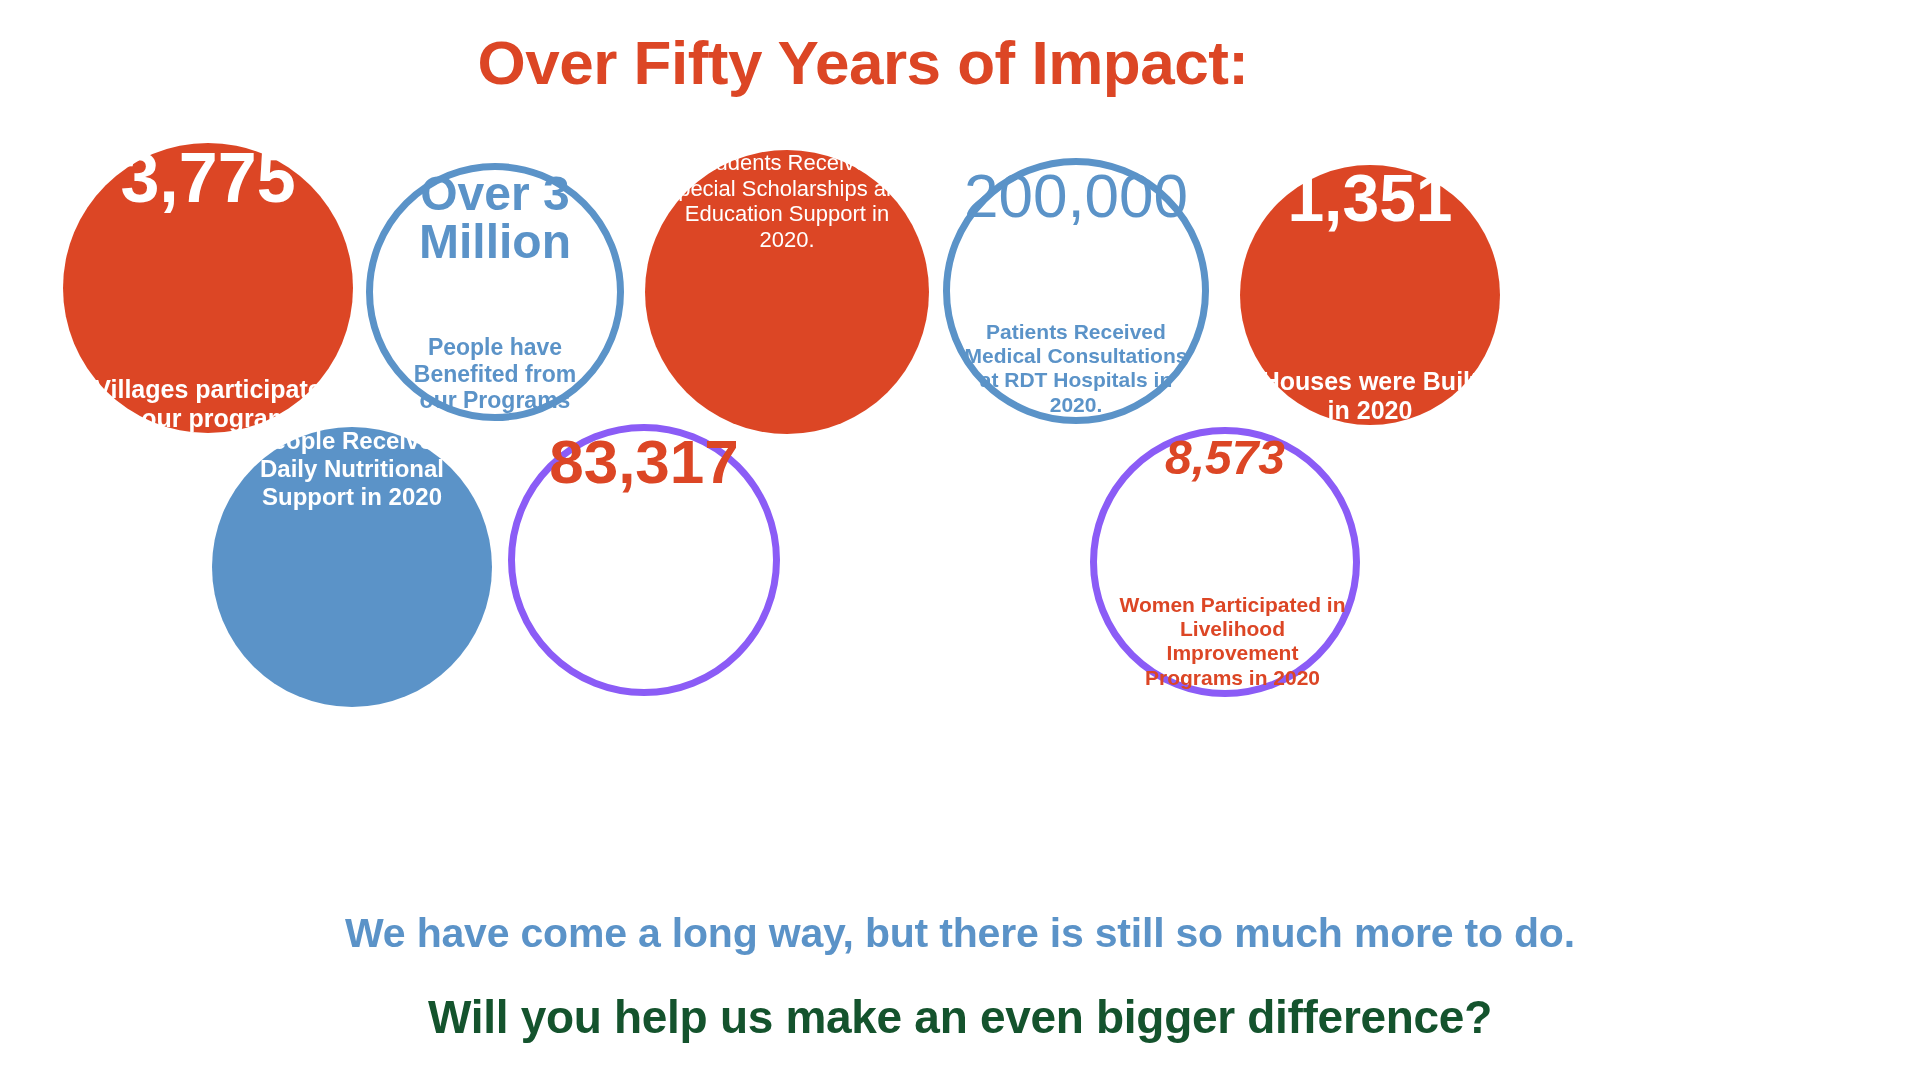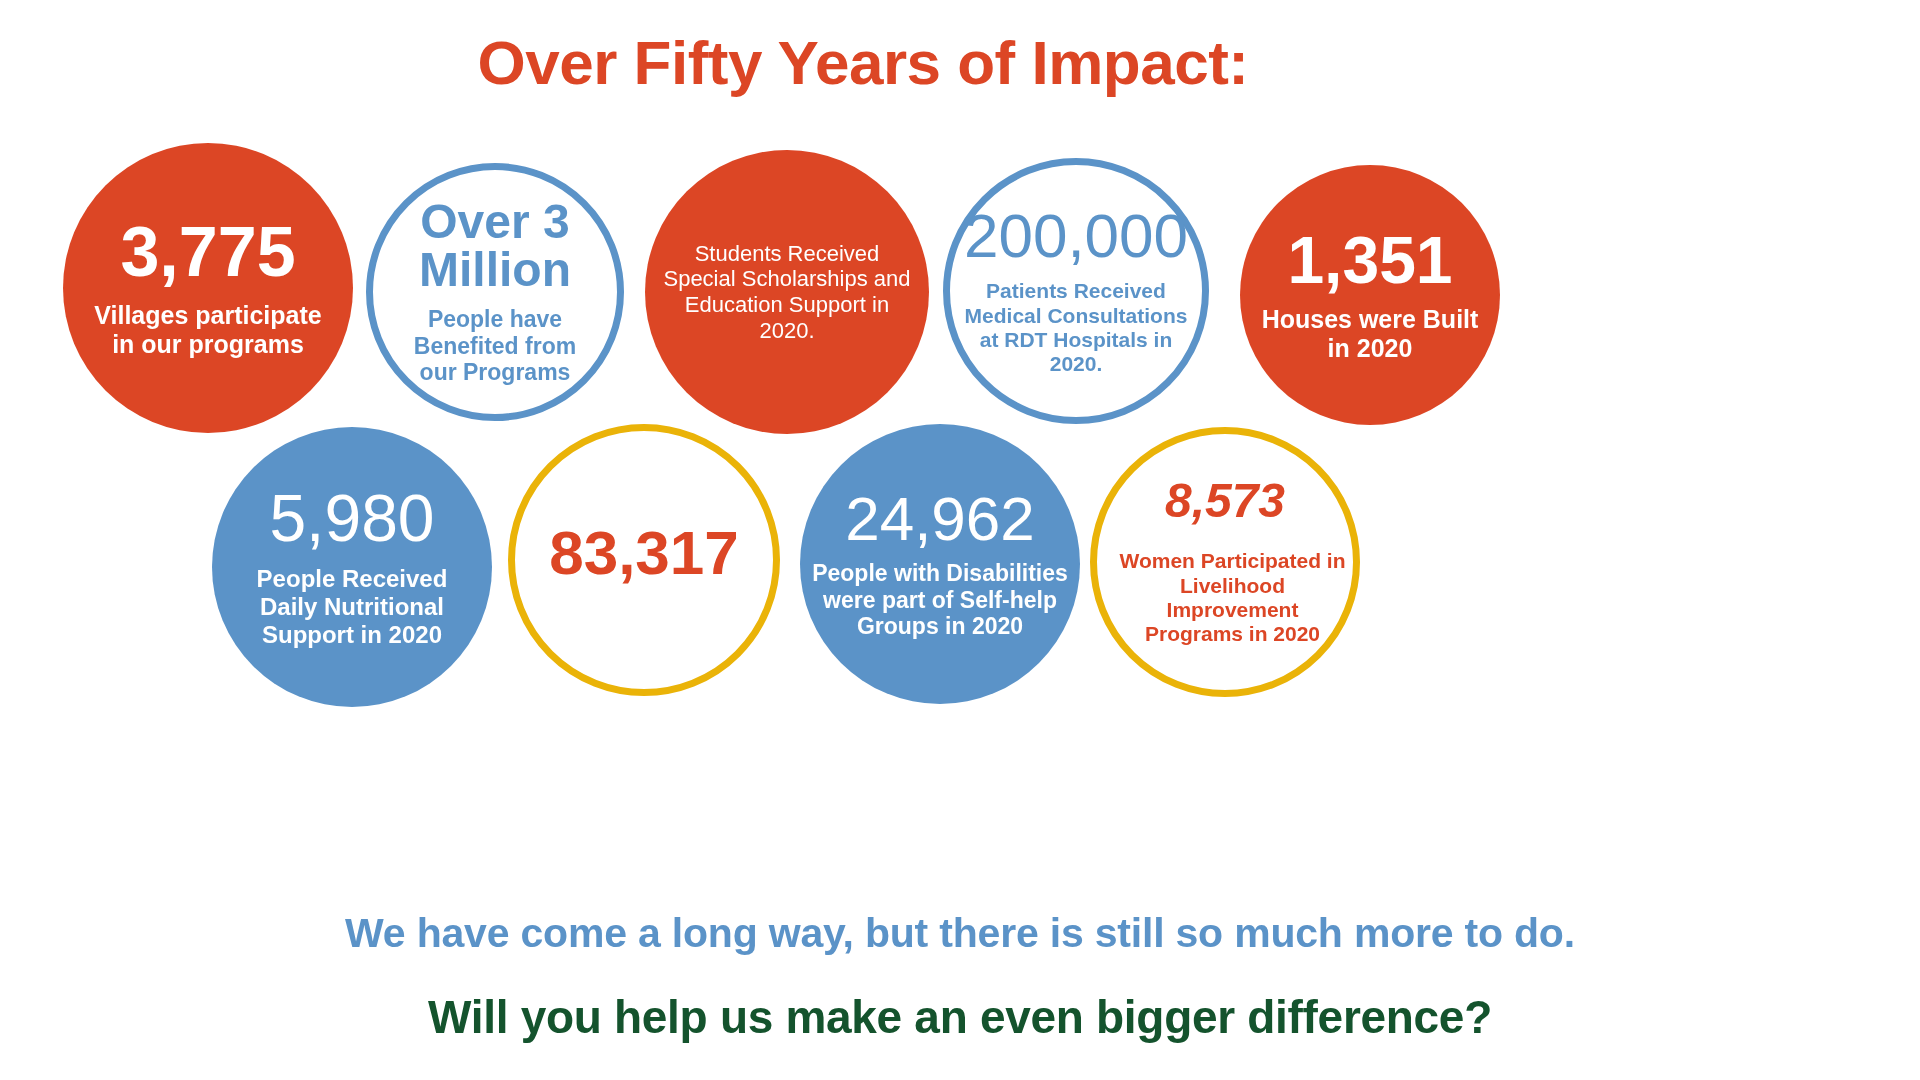--- a/index.html
+++ b/index.html
@@ -38,21 +38,21 @@
   }
 
   
   .circle {
     position: absolute;
     border-radius: 50%;
     box-sizing: border-box;
     display: flex;
     flex-direction: column;
     align-items: center;
-    justify-content: center;
+    justify-content: space-between;
     text-align: center;
     overflow: visible;
   }
   .circle .num {
     display: block;
     white-space: nowrap;
     line-height: 1.0;
   }
   .circle .num.two-line {
     white-space: normal;
@@ -76,21 +76,21 @@
   .fill-blue .num, .fill-blue .cap { color: #ffffff; }
 
   .out-blue {
     background: #ffffff;
     border: 7px solid #5B93C8;
   }
   .out-blue .num, .out-blue .cap { color: #5B93C8; }
 
   .out-orange {
     background: #ffffff;
-    border: 7px solid #eab308;
+    border: 7px solid #8b5cf6;
   }
   .out-orange .num, .out-orange .cap { color: #DC4625; }
 
   
   .num-bold   { font-weight: bold; }
   .num-light  { font-weight: normal; }
 
   
   .footer {
     position: absolute;
@@ -139,32 +139,27 @@
     <span class="num num-light" style="font-size:62px; margin-bottom:12px;">200,000</span>
     <span class="cap" style="font-size:21px; font-weight:bold;">Patients Received Medical Consultations at RDT Hospitals in 2020.</span>
   </div>
 
   <div class="circle fill-orange" style="left:1240px; top:165px; width:260px; height:260px; padding:0 20px;">
     <span class="num num-bold" style="font-size:66px; margin-bottom:12px;">1,351</span>
     <span class="cap" style="font-size:25px; font-weight:bold;">Houses were Built in 2020</span>
   </div>
 
   <div class="circle fill-blue" style="left:212px; top:427px; width:280px; height:280px; padding:0 20px;">
-    <span class="num num-light" style="font-size:66px; margin-bottom:14px;">5,980</span>
     <span class="cap" style="font-size:24px; font-weight:bold;">People Received Daily Nutritional Support in 2020</span>
   </div>
 
   <div class="circle out-orange" style="left:508px; top:424px; width:272px; height:272px; padding:0 14px;">
     <span class="num num-bold" style="font-size:62px; margin-bottom:14px;">83,317</span>
   </div>
 
-  <div class="circle fill-blue" style="left:800px; top:424px; width:280px; height:280px; padding:0 10px;">
-    <span class="num num-light" style="font-size:62px; margin-bottom:10px;">24,962</span>
-    <span class="cap" style="font-size:23px; font-weight:bold;">People with Disabilities were part of Self-help Groups in 2020</span>
-  </div>
 
   <div class="circle out-orange" style="left:1090px; top:427px; width:270px; height:270px; padding:0 6px;">
     <span class="num num-bold" style="font-size:48px; margin-bottom:24px;font-style:italic;">8,573</span>
     <span class="cap" style="font-size:21px; font-weight:bold;margin-left:15px;">Women Participated in Livelihood Improvement Programs in 2020</span>
   </div>
 
   <div class="footer footer-line1">We have come a long way, but there is still so much more to do.</div>
   <div class="footer footer-line2">Will you help us make an even bigger difference?</div>
 
 </div>

